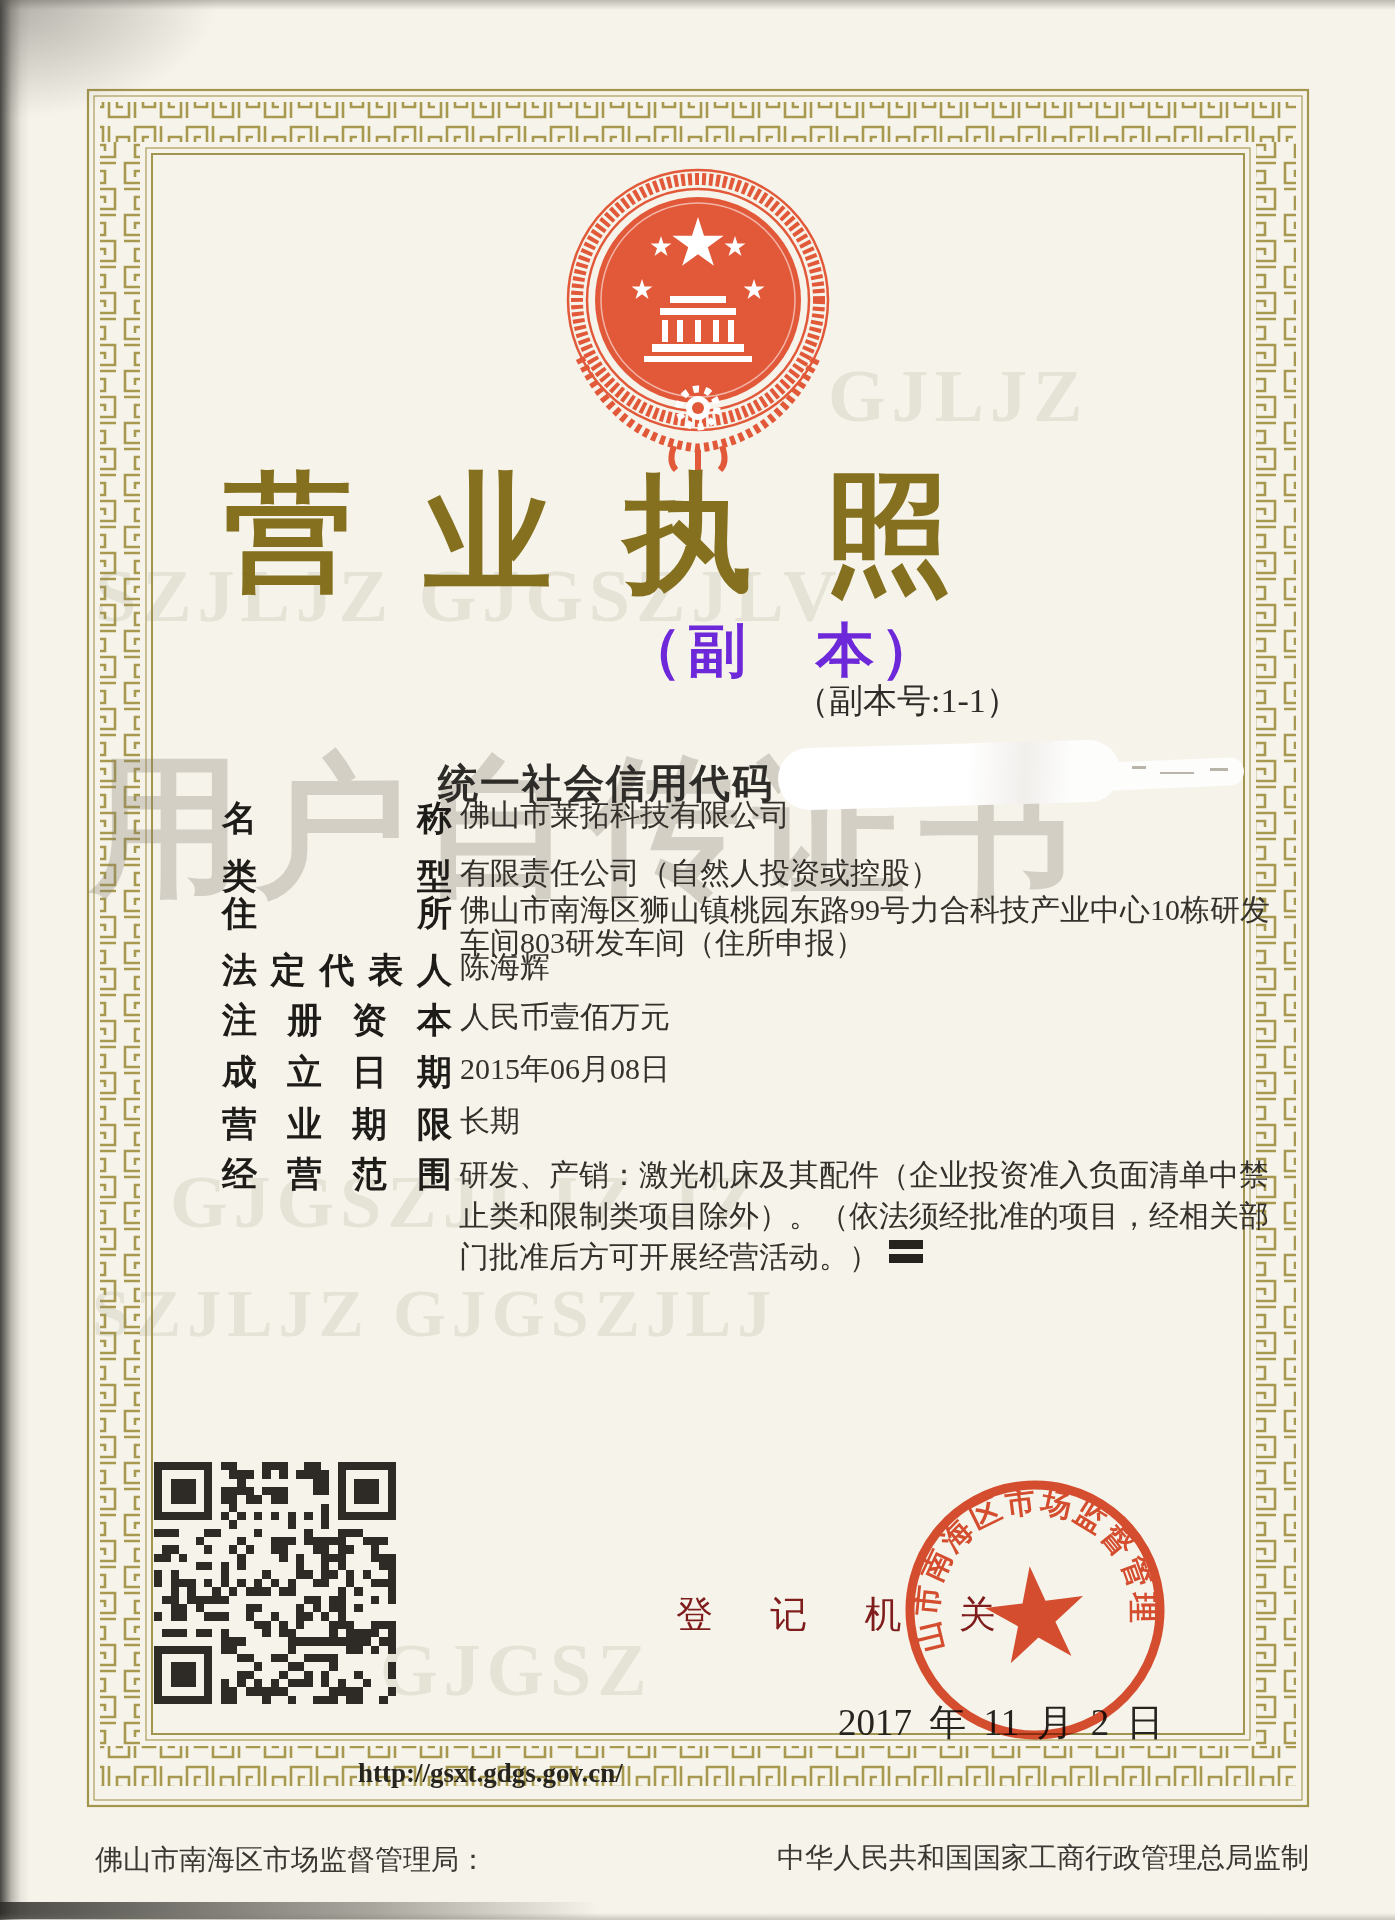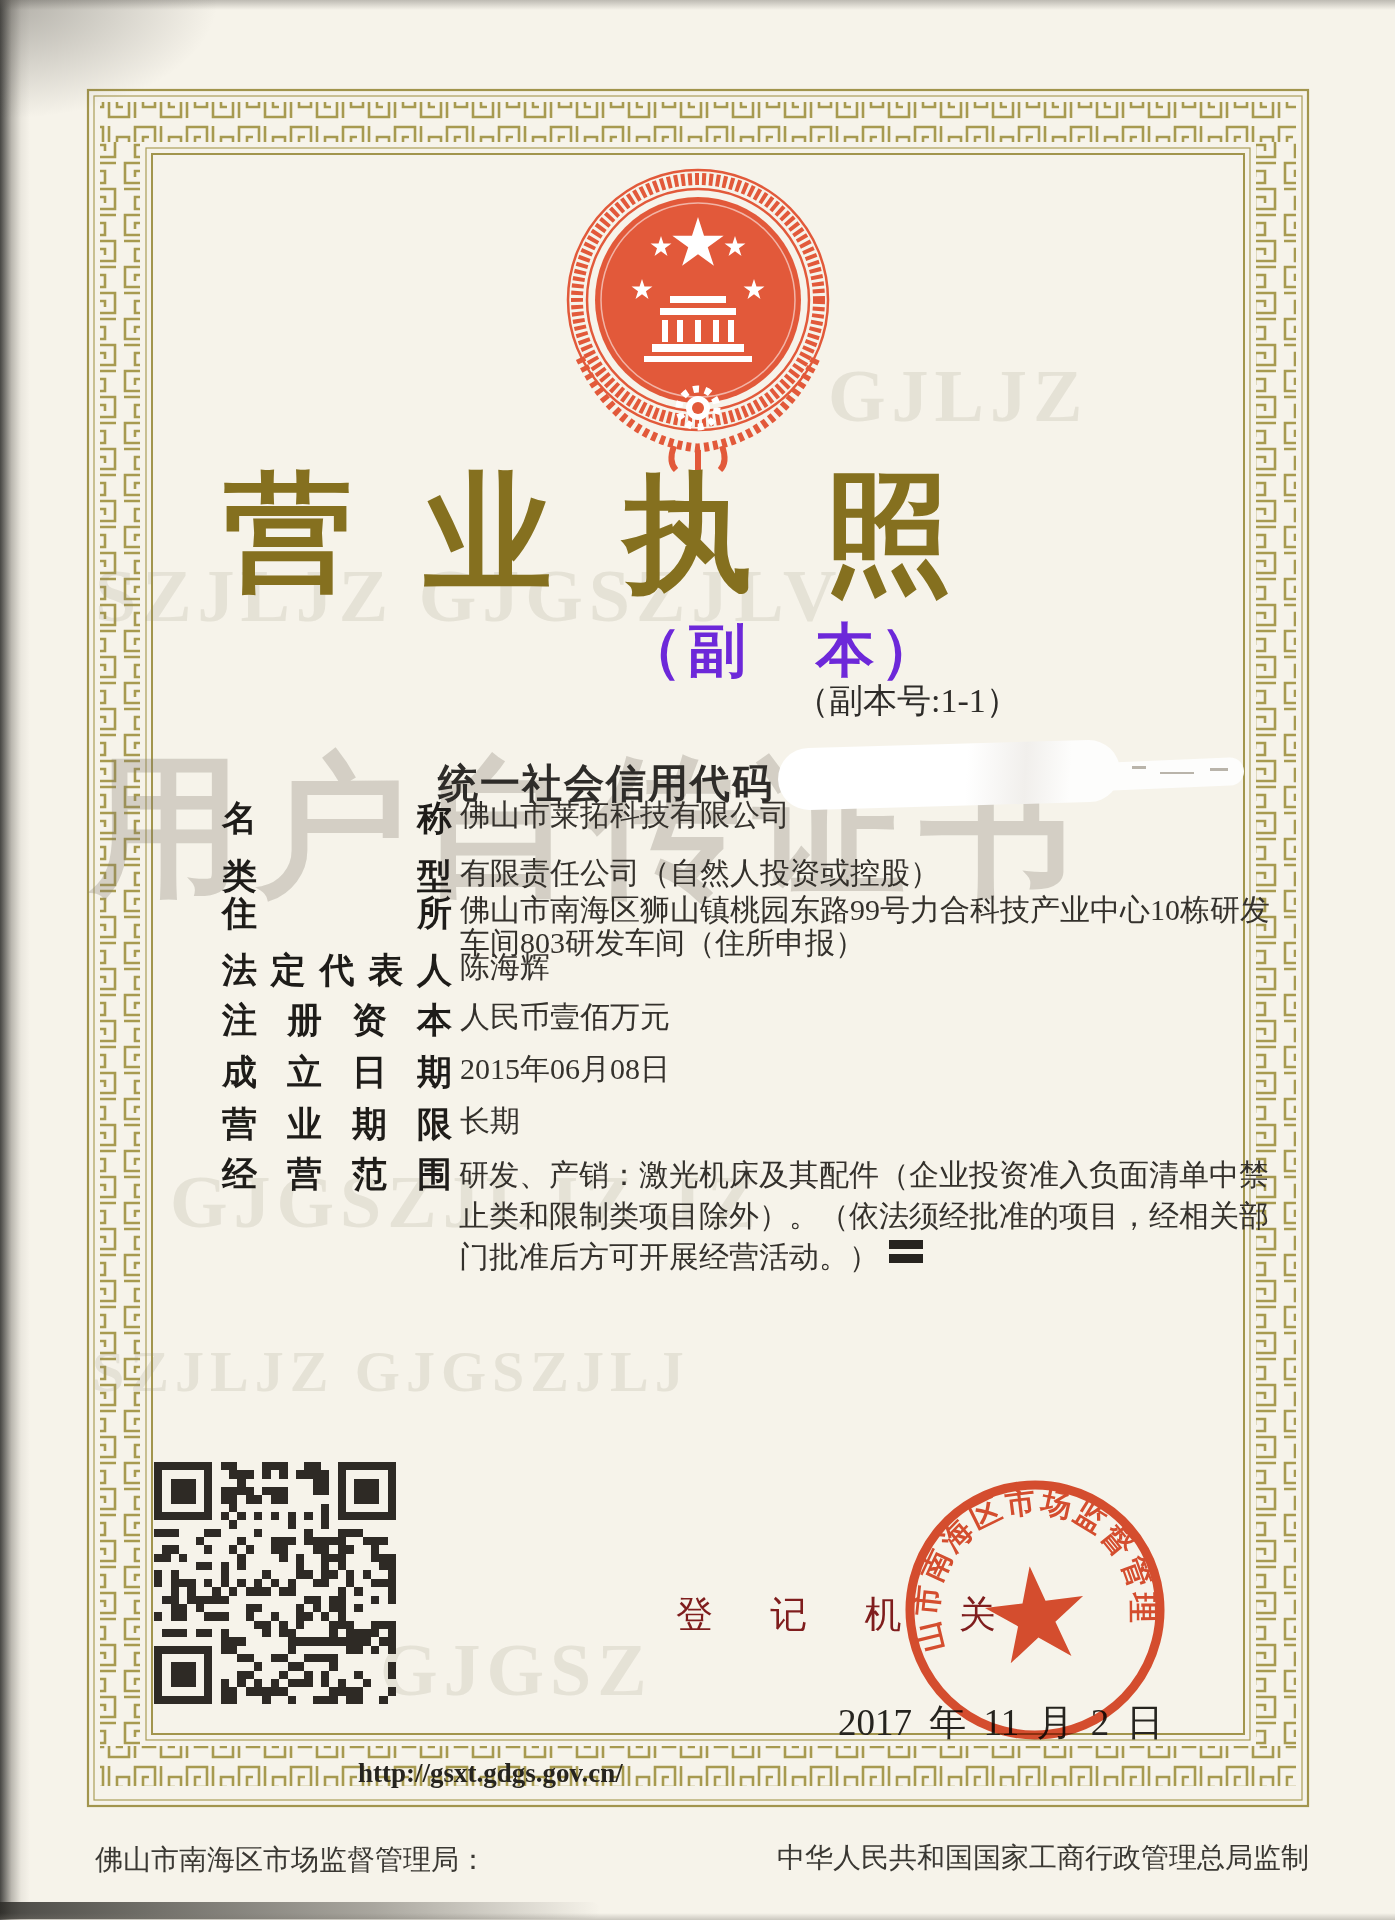--- a/index.html
+++ b/index.html
@@ -86,21 +86,21 @@
   <rect x="20" y="1664" width="1196" height="40" fill="url(#fretH)"></rect>
   <rect x="20" y="60" width="40" height="1604" fill="url(#fretV)"></rect>
   <rect x="1176" y="60" width="40" height="1604" fill="url(#fretV)"></rect>
   <rect x="66" y="66" width="1104" height="1592" fill="none" stroke="#ab9e58" stroke-width="1.2"></rect>
   <rect x="72" y="72" width="1092" height="1580" fill="none" stroke="#a2954d" stroke-width="2"></rect>
 </svg>
 
 <span class="abs ghost" style="left:828px;top:354px;font-size:74px;">GJLJZ</span>
 <span class="abs ghost" style="left:95px;top:554px;font-size:74px;">SZJLJZ  GJGSZJLV</span>
 <span class="abs ghost" style="left:170px;top:1160px;font-size:74px;">GJGSZJLJZ   JZ</span>
-<span class="abs ghost" style="left:92px;top:1338px;font-size:58px;">SZJLJZ   GJGSZJLJ</span>
+<span class="abs ghost" style="left:92px;top:1274px;font-size:68px;">SZJLJZ   GJGSZJLJ</span>
 <span class="abs ghost" style="left:380px;top:1628px;font-size:74px;">GJGSZ</span>
 
 <div class="abs watermark">用户自传证书</div>
 
 <svg class="abs" style="left:558px;top:150px;z-index:10;" width="280" height="330" viewBox="0 0 280 330" xmlns="http://www.w3.org/2000/svg">
   <defs>
     <symbol id="star" viewBox="-26 -26 52 52">
       <polygon points="0,-26 5.8,-8 24.7,-8 9.4,3.1 15.3,21 0,9.9 -15.3,21 -9.4,3.1 -24.7,-8 -5.8,-8"></polygon>
     </symbol>
   </defs>

